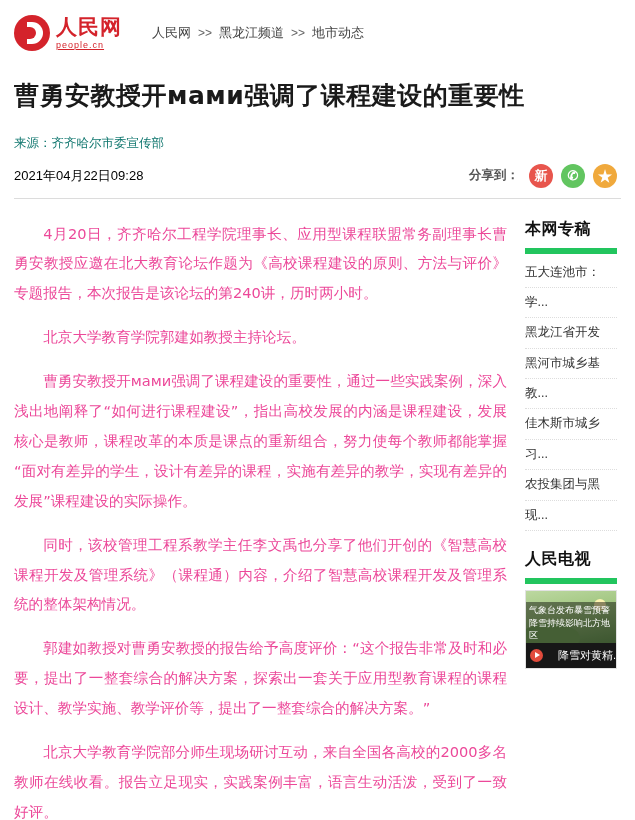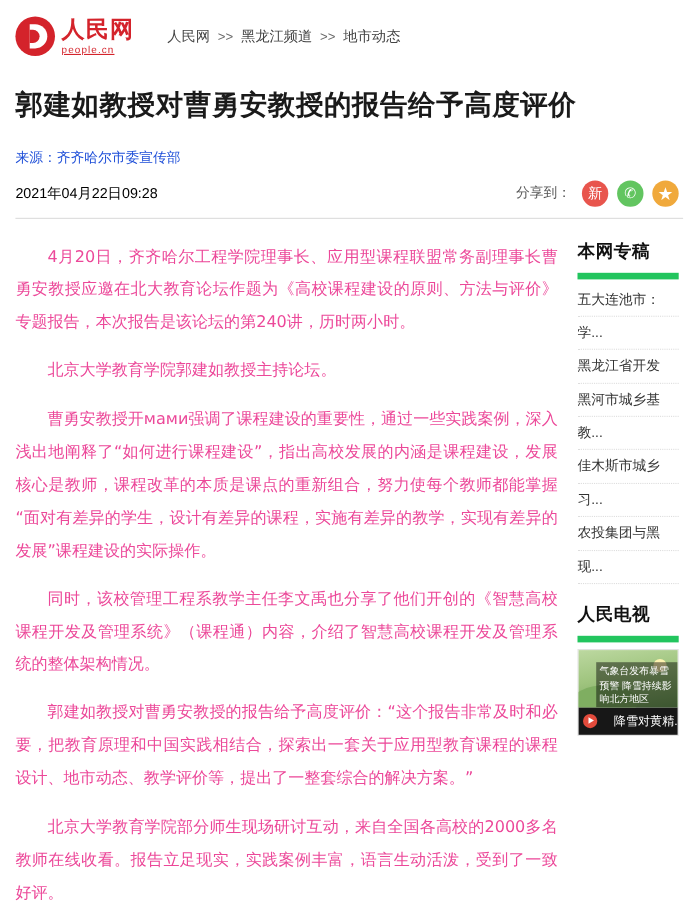--- a/index.html
+++ b/index.html
@@ -105,40 +105,41 @@
     font-family: "DejaVu Sans", sans-serif;
     font-size: 25px;
     font-weight: bold;
     color: #1a1a1a;
     margin: 14px 0 0 0;
     line-height: 1.3;
     letter-spacing: 0.5px;
   }
   .source-line {
     font-size: 12.5px;
-    color: #1d4ed8;
+    color: #0f766e;
     margin-top: 22px;
   }
   .meta-row {
     display: flex;
     align-items: center;
     justify-content: space-between;
     margin-top: 12px;
     padding-bottom: 10px;
     border-bottom: 1px solid #dcdcdc;
   }
   .pub-date {
     font-size: 13px;
     color: #000000;
   }
   .share-box {
     display: flex;
     align-items: center;
     gap: 8px;
     padding-right: 4px;
+    font-weight: bold;
   }
   .share-label {
     font-size: 12.5px;
     color: #555;
     margin-right: 2px;
   }
   .share-btn {
     width: 24px;
     height: 24px;
     border-radius: 50%;
@@ -233,21 +234,21 @@
     border-radius: 50%;
     background: #7fae61;
   }
   .tv-caption {
     font-size: 9px;
     color: #fff;
     background: rgba(0,0,0,0.45);
     padding: 2px 3px;
     line-height: 1.35;
     position: absolute;
-    left: 16px;
+    left: 0;
     right: 0;
     bottom: 0;
   }
   .tv-bar {
     background: #171717;
     color: #fff;
     font-size: 11px;
     padding: 5px 4px;
     display: flex;
     align-items: center;
@@ -287,41 +288,41 @@
   <div class="breadcrumb">
     <a href="#">人民网</a>
     <span class="sep">&gt;&gt;</span>
     <a href="#">黑龙江频道</a>
     <span class="sep">&gt;&gt;</span>
     <a href="#">地市动态</a>
   </div>
 </div>
 
 <div class="article-head">
-  <h1 class="article-title">郭建如教授对曹勇安教授的报告给予高度评价</h1>
+  <h1 class="article-title">曹勇安教授开мами强调了课程建设的重要性</h1>
   <div class="source-line">来源：齐齐哈尔市委宣传部</div>
   <div class="meta-row">
     <div class="pub-date">2021年04月22日09:28</div>
     <div class="share-box">
       <span class="share-label">分享到：</span>
       <span class="share-btn share-weibo">新</span>
       <span class="share-btn share-wechat">✆</span>
       <span class="share-btn share-fav">★</span>
     </div>
   </div>
 </div>
 
 <div class="content-wrap">
 
   <div class="article-body">
     <p>4月20日，齐齐哈尔工程学院理事长、应用型课程联盟常务副理事长曹勇安教授应邀在北大教育论坛作题为《高校课程建设的原则、方法与评价》专题报告，本次报告是该论坛的第240讲，历时两小时。</p>
     <p>北京大学教育学院郭建如教授主持论坛。</p>
     <p>曹勇安教授开мами强调了课程建设的重要性，通过一些实践案例，深入浅出地阐释了“如何进行课程建设”，指出高校发展的内涵是课程建设，发展核心是教师，课程改革的本质是课点的重新组合，努力使每个教师都能掌握“面对有差异的学生，设计有差异的课程，实施有差异的教学，实现有差异的发展”课程建设的实际操作。</p>
     <p>同时，该校管理工程系教学主任李文禹也分享了他们开创的《智慧高校课程开发及管理系统》（课程通）内容，介绍了智慧高校课程开发及管理系统的整体架构情况。</p>
-    <p>郭建如教授对曹勇安教授的报告给予高度评价：“这个报告非常及时和必要，把教育原理和中国实践相结合，探索出一套关于应用型教育课程的课程设计、地市动态、教学评价等，提出了一整套综合的解决方案。”</p>
+    <p>郭建如教授对曹勇安教授的报告给予高度评价：“这个报告非常及时和必要，提出了一整套综合的解决方案，探索出一套关于应用型教育课程的课程设计、教学实施、教学评价等，提出了一整套综合的解决方案。”</p>
     <p>北京大学教育学院部分师生现场研讨互动，来自全国各高校的2000多名教师在线收看。报告立足现实，实践案例丰富，语言生动活泼，受到了一致好评。</p>
 
   </div>
 
   <div class="sidebar">
 
     <div class="side-module">
       <div class="side-title">本网专稿</div>
       <ul class="side-list">
         <li><a href="#">五大连池市：</a></li>

